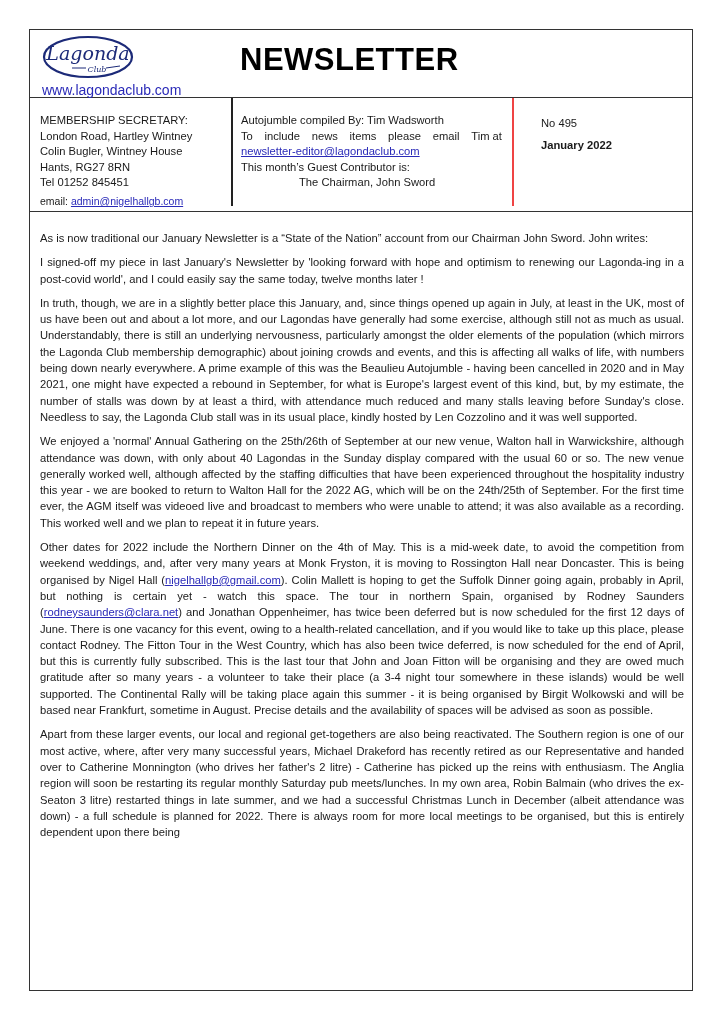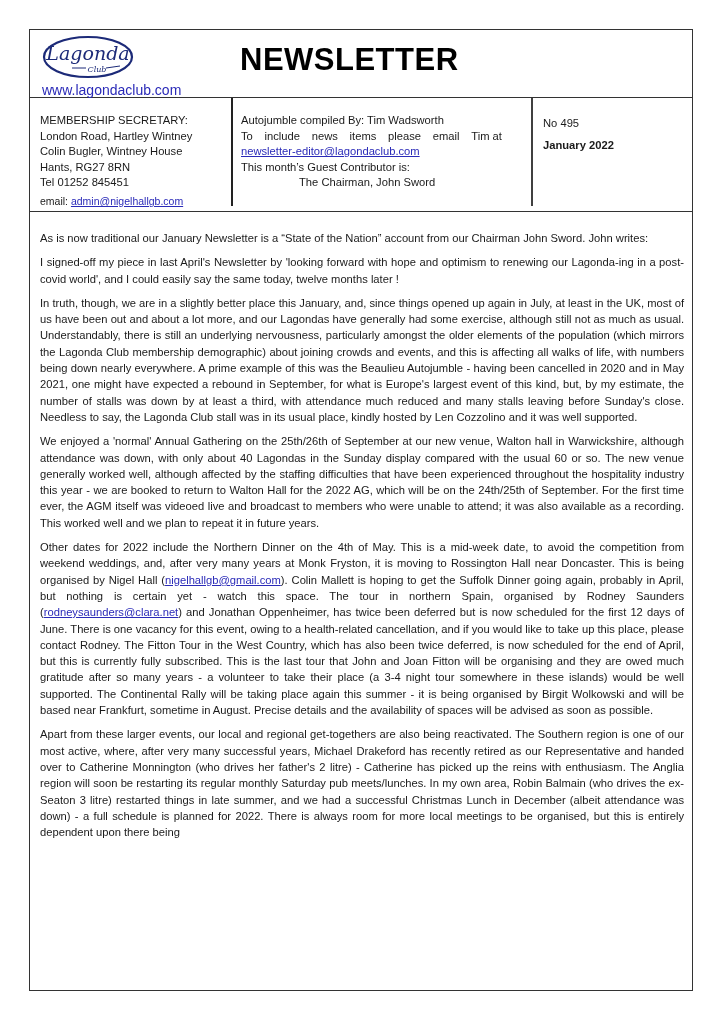--- a/index.html
+++ b/index.html
@@ -12,21 +12,21 @@
   .logo { position: absolute; left: 12px; top: 5px; width: 92px; height: 44px; }
   .site-link { position: absolute; left: 12px; top: 52px; font-size: 14px; color: #2a2ab8;
                }
   .title { position: absolute; left: 210px; top: 12px; font-size: 31px; font-weight: bold;
            letter-spacing: 0.5px; color: #000; }
   .info-row { position: absolute; left: 0; top: 68px; width: 100%; height: 114px;
               border-bottom: 1.5px solid #333; box-sizing: border-box; font-size: 11.2px; line-height: 15.6px; }
   .col { position: absolute; top: 0; height: 100%; box-sizing: border-box; }
   .col1 { left: 0; width: 201px; padding: 15px 0 0 10px; }
   .col2 { left: 201px; width: 277px; padding: 15px 6px 0 8px; border-left: 2px solid #222; height: 108px; }
-  .col3 { left: 501px; width: 186px; padding: 18px 0 0 10px; border-left: 2px solid #404040; height: 108px; }
+  .col3 { left: 482px; width: 186px; padding: 18px 0 0 27px; border-left: 2px solid #ef4444; height: 108px; }
   .email-line { font-size: 10.5px; margin-top: 3px; }
   a, .link { color: #2a2ab8; text-decoration: underline; }
   .justify-line { display: flex; justify-content: space-between; }
   .guest { padding-left: 58px; font-weight: normal; }
   .issue-date { font-weight: bold; margin-top: 6px; }
   .body { position: absolute; left: 10px; top: 200px; width: 644px; font-size: 11.2px;
           line-height: 16.3px; text-align: justify; }
   .body p { margin: 0 0 8px 0; }
 </style>
 </head>
@@ -75,20 +75,20 @@
     </div>
 
     <div class="col col3">
       <div>No 495</div>
       <div class="issue-date">January 2022</div>
     </div>
   </div>
 
   <div class="body">
     <p>As is now traditional our January Newsletter is a “State of the Nation” account from our Chairman John Sword. John writes:</p>
-    <p>I signed-off my piece in last April's Newsletter by 'looking forward with hope and optimism to renewing our Lagonda-ing in a post-covid world', and I could easily say the same today, twelve months later !</p>
+    <p>I signed-off my piece in last January's Newsletter by 'looking forward with hope and optimism to renewing our Lagonda-ing in a post-covid world', and I could easily say the same today, twelve months later !</p>
     <p>In truth, though, we are in a slightly better place this January, and, since things opened up again in July, at least in the UK, most of us have been out and about a lot more, and our Lagondas have generally had some exercise, although still not as much as usual.  Understandably, there is still an underlying nervousness, particularly amongst the older elements of the population (which mirrors the Lagonda Club membership demographic) about joining crowds and events, and this is affecting all walks of life, with numbers being down nearly everywhere.  A prime example of this was the Beaulieu Autojumble  -  having been cancelled in 2020 and in May 2021, one might have expected a rebound in September, for what is Europe's largest event of this kind, but, by my estimate, the number of stalls was down by at least a third, with attendance much reduced and many stalls leaving before Sunday's close.  Needless to say, the Lagonda Club stall was in its usual place, kindly hosted by Len Cozzolino and it was well supported.</p>
     <p>We enjoyed a 'normal' Annual Gathering on the 25th/26th of September at our new venue, Walton hall in Warwickshire, although attendance was down, with only about 40 Lagondas in the Sunday display compared with the usual 60 or so.  The new venue generally worked well, although affected by the staffing difficulties that have been experienced throughout the hospitality industry this year  -  we are booked to return to Walton Hall for the 2022 AG, which will be on the 24th/25th of September. For the first time ever, the AGM itself was videoed live and broadcast to members who were unable to attend; it was also available as a recording.  This worked well and we plan to repeat it in future years.</p>
     <p><span>Other dates for 2022 include the Northern Dinner on the 4th of May.  This is a mid-week date, to avoid the competition from weekend weddings, and, after very many years at Monk Fryston, it is moving to Rossington Hall near Doncaster. This is being organised by Nigel Hall (</span><span class="link">nigelhallgb@gmail.com</span><span>).  Colin Mallett is hoping to get the Suffolk Dinner going again, probably in April, but nothing is certain yet  -  watch this space.  The tour in northern Spain, organised by Rodney Saunders (</span><span class="link">rodneysaunders@clara.net</span><span>) and Jonathan Oppenheimer, has twice been deferred but is now scheduled for the first 12 days of June.  There is one vacancy for this event, owing to a health-related cancellation, and if you would like to take up this place, please contact Rodney.  The Fitton Tour in the West Country, which has also been twice deferred, is now scheduled for the end of April, but this is currently fully subscribed.  This is the last tour that John and Joan Fitton will be organising and they are owed much gratitude after so many years  -  a volunteer to take their place (a 3-4 night tour somewhere in these islands) would be well supported. The Continental Rally will be taking place again this summer  -  it is being organised by Birgit Wolkowski and will be based near Frankfurt, sometime in August.  Precise details and the availability of spaces will be advised as soon as possible.</span></p>
     <p>Apart from these larger events, our local and regional get-togethers are also being reactivated.  The Southern region is one of our most active, where, after very many successful years, Michael Drakeford has recently retired as our Representative and handed over to Catherine Monnington (who drives her father's 2 litre)  -  Catherine has picked up the reins with enthusiasm.  The Anglia region will soon be restarting its regular monthly Saturday pub meets/lunches.  In my own area, Robin Balmain (who drives the ex-Seaton 3 litre) restarted things in late summer, and we had a successful Christmas Lunch in December (albeit attendance was down)  -  a full schedule is planned for 2022. There is always room for more local meetings to be organised, but this is entirely dependent upon there being</p>
   </div>
 
 </div>
 
 </body></html>

